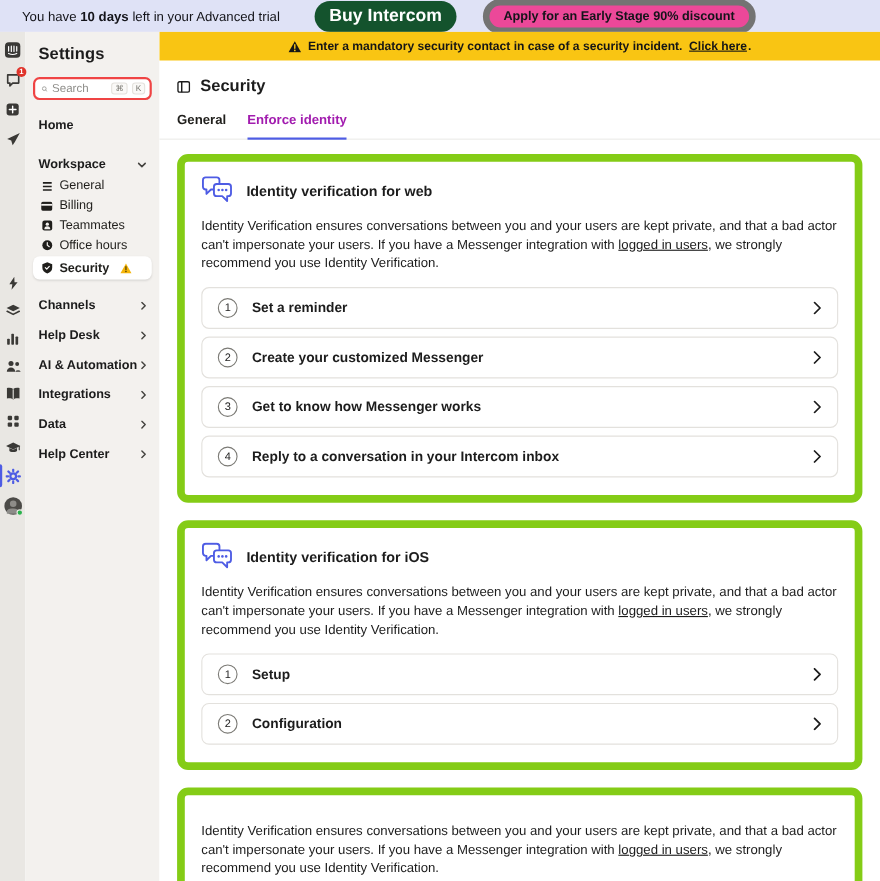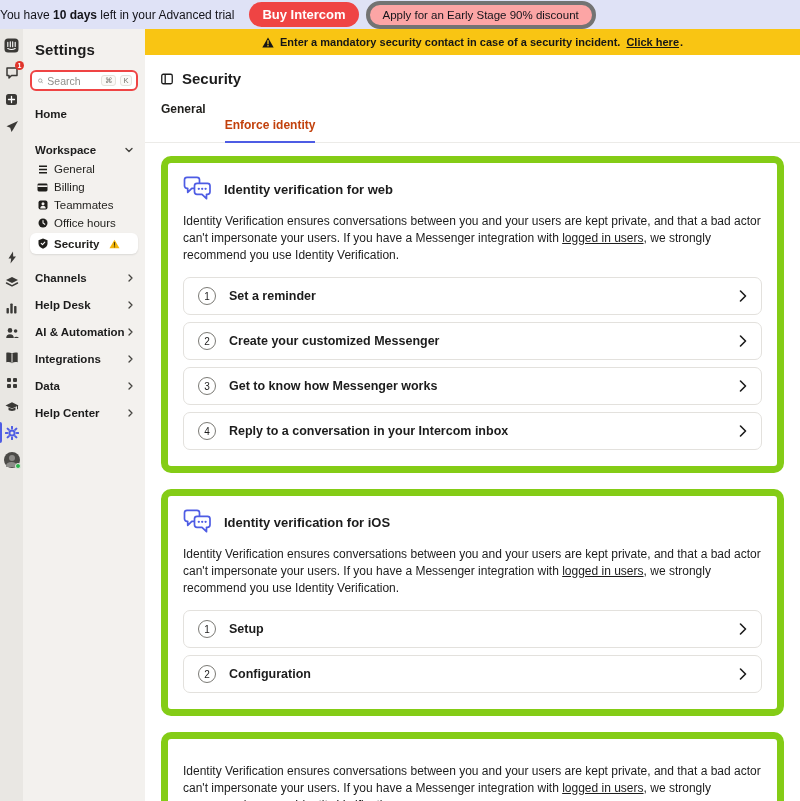--- a/index.html
+++ b/index.html
@@ -1,26 +1,26 @@
 <!DOCTYPE html>
 <html><head>
 <meta charset="utf-8">
 <style>
   * { box-sizing: border-box; margin: 0; padding: 0; }
   html,body { width:800px; height:801px; overflow:hidden;
     font-family:"Liberation Sans", sans-serif; background:#fff; color:#1c1c1c; }
 
   
   .trial-bar { height:29px; background:#dfe2f6; display:flex; align-items:center;
-    gap:7px; font-size:12px; }
+    padding-left:20px; gap:24px; font-size:12px; }
   .trial-text { margin-right:8px; color:#14141a; }
-  .btn-dark { background:#ef4444; color:#fff; border:none; border-radius:16px;
-    padding:5px 13px; font-size:13px; font-weight:700; font-family:inherit; cursor:pointer; }
-  .btn-light { background:#fca5a5; color:#14141a; border:4px solid #737373; border-radius:16px;
-    padding:4px 13px; font-size:11.5px; font-weight:400; font-family:inherit; cursor:pointer; }
+  .btn-dark { background:#14532d; color:#fff; border:none; border-radius:16px;
+    padding:5px 13px; font-size:16px; font-weight:700; font-family:inherit; cursor:pointer; }
+  .btn-light { background:#ec4899; color:#14141a; border:6px solid #737373; border-radius:16px;
+    padding:4px 13px; font-size:11.5px; font-weight:700; font-family:inherit; cursor:pointer; }
 
   
   .app { display:flex; height:772px; }
 
   
   .rail { width:23px; background:#e9e7e3; display:flex; flex-direction:column;
     align-items:center; padding-top:9px; flex-shrink:0; }
   .rail-btn { position:relative; width:15px; height:15px; margin-bottom:12px;
     display:flex; align-items:center; justify-content:center; cursor:pointer; }
   .rail-btn.small-gap { margin-bottom:10px; }
@@ -68,21 +68,21 @@
   .main { flex:1; min-width:0; display:flex; flex-direction:column; background:#fff; }
   .banner { height:26px; background:#f9c513; display:flex; align-items:center;
     justify-content:center; gap:6px; font-size:11px; font-weight:700; color:#161616;
     flex-shrink:0; cursor:default; }
   .banner a { color:#161616; cursor:pointer; }
   .main-header { display:flex; align-items:center; gap:9px; padding:15px 16px 0; }
   .main-title { font-size:15px; font-weight:700; }
   .tabs { display:flex; gap:19px; padding:15px 16px 0; border-bottom:1px solid #ecebe8; }
   .tab { font-size:12px; font-weight:700; padding-bottom:9px; cursor:pointer; color:#201f1c;
     border-bottom:2px solid transparent; margin-bottom:-1px; }
-  .tab.active { color:#c2410c; border-bottom-color:#4e5ce4;margin-top:16px; }
+  .tab.active { color:#a21caf; border-bottom-color:#4e5ce4; }
   .content { padding:13px 16px 0; }
 
   .card { border:7px solid #84cc16; border-radius:10px; padding:13px 15px 16px;
     margin-bottom:16px; }
   .card-header { display:flex; align-items:center; gap:12px; }
   .card-title { font-size:13px; font-weight:700; }
   .card-desc { font-size:12px; line-height:1.42; margin:11px 0 13px; color:#1c1c1c; }
   .card-desc .desc-link { text-decoration:underline; cursor:pointer; }
   .steps { display:flex; flex-direction:column; gap:7px; }
   .step { display:flex; align-items:center; gap:13px; height:38px;

